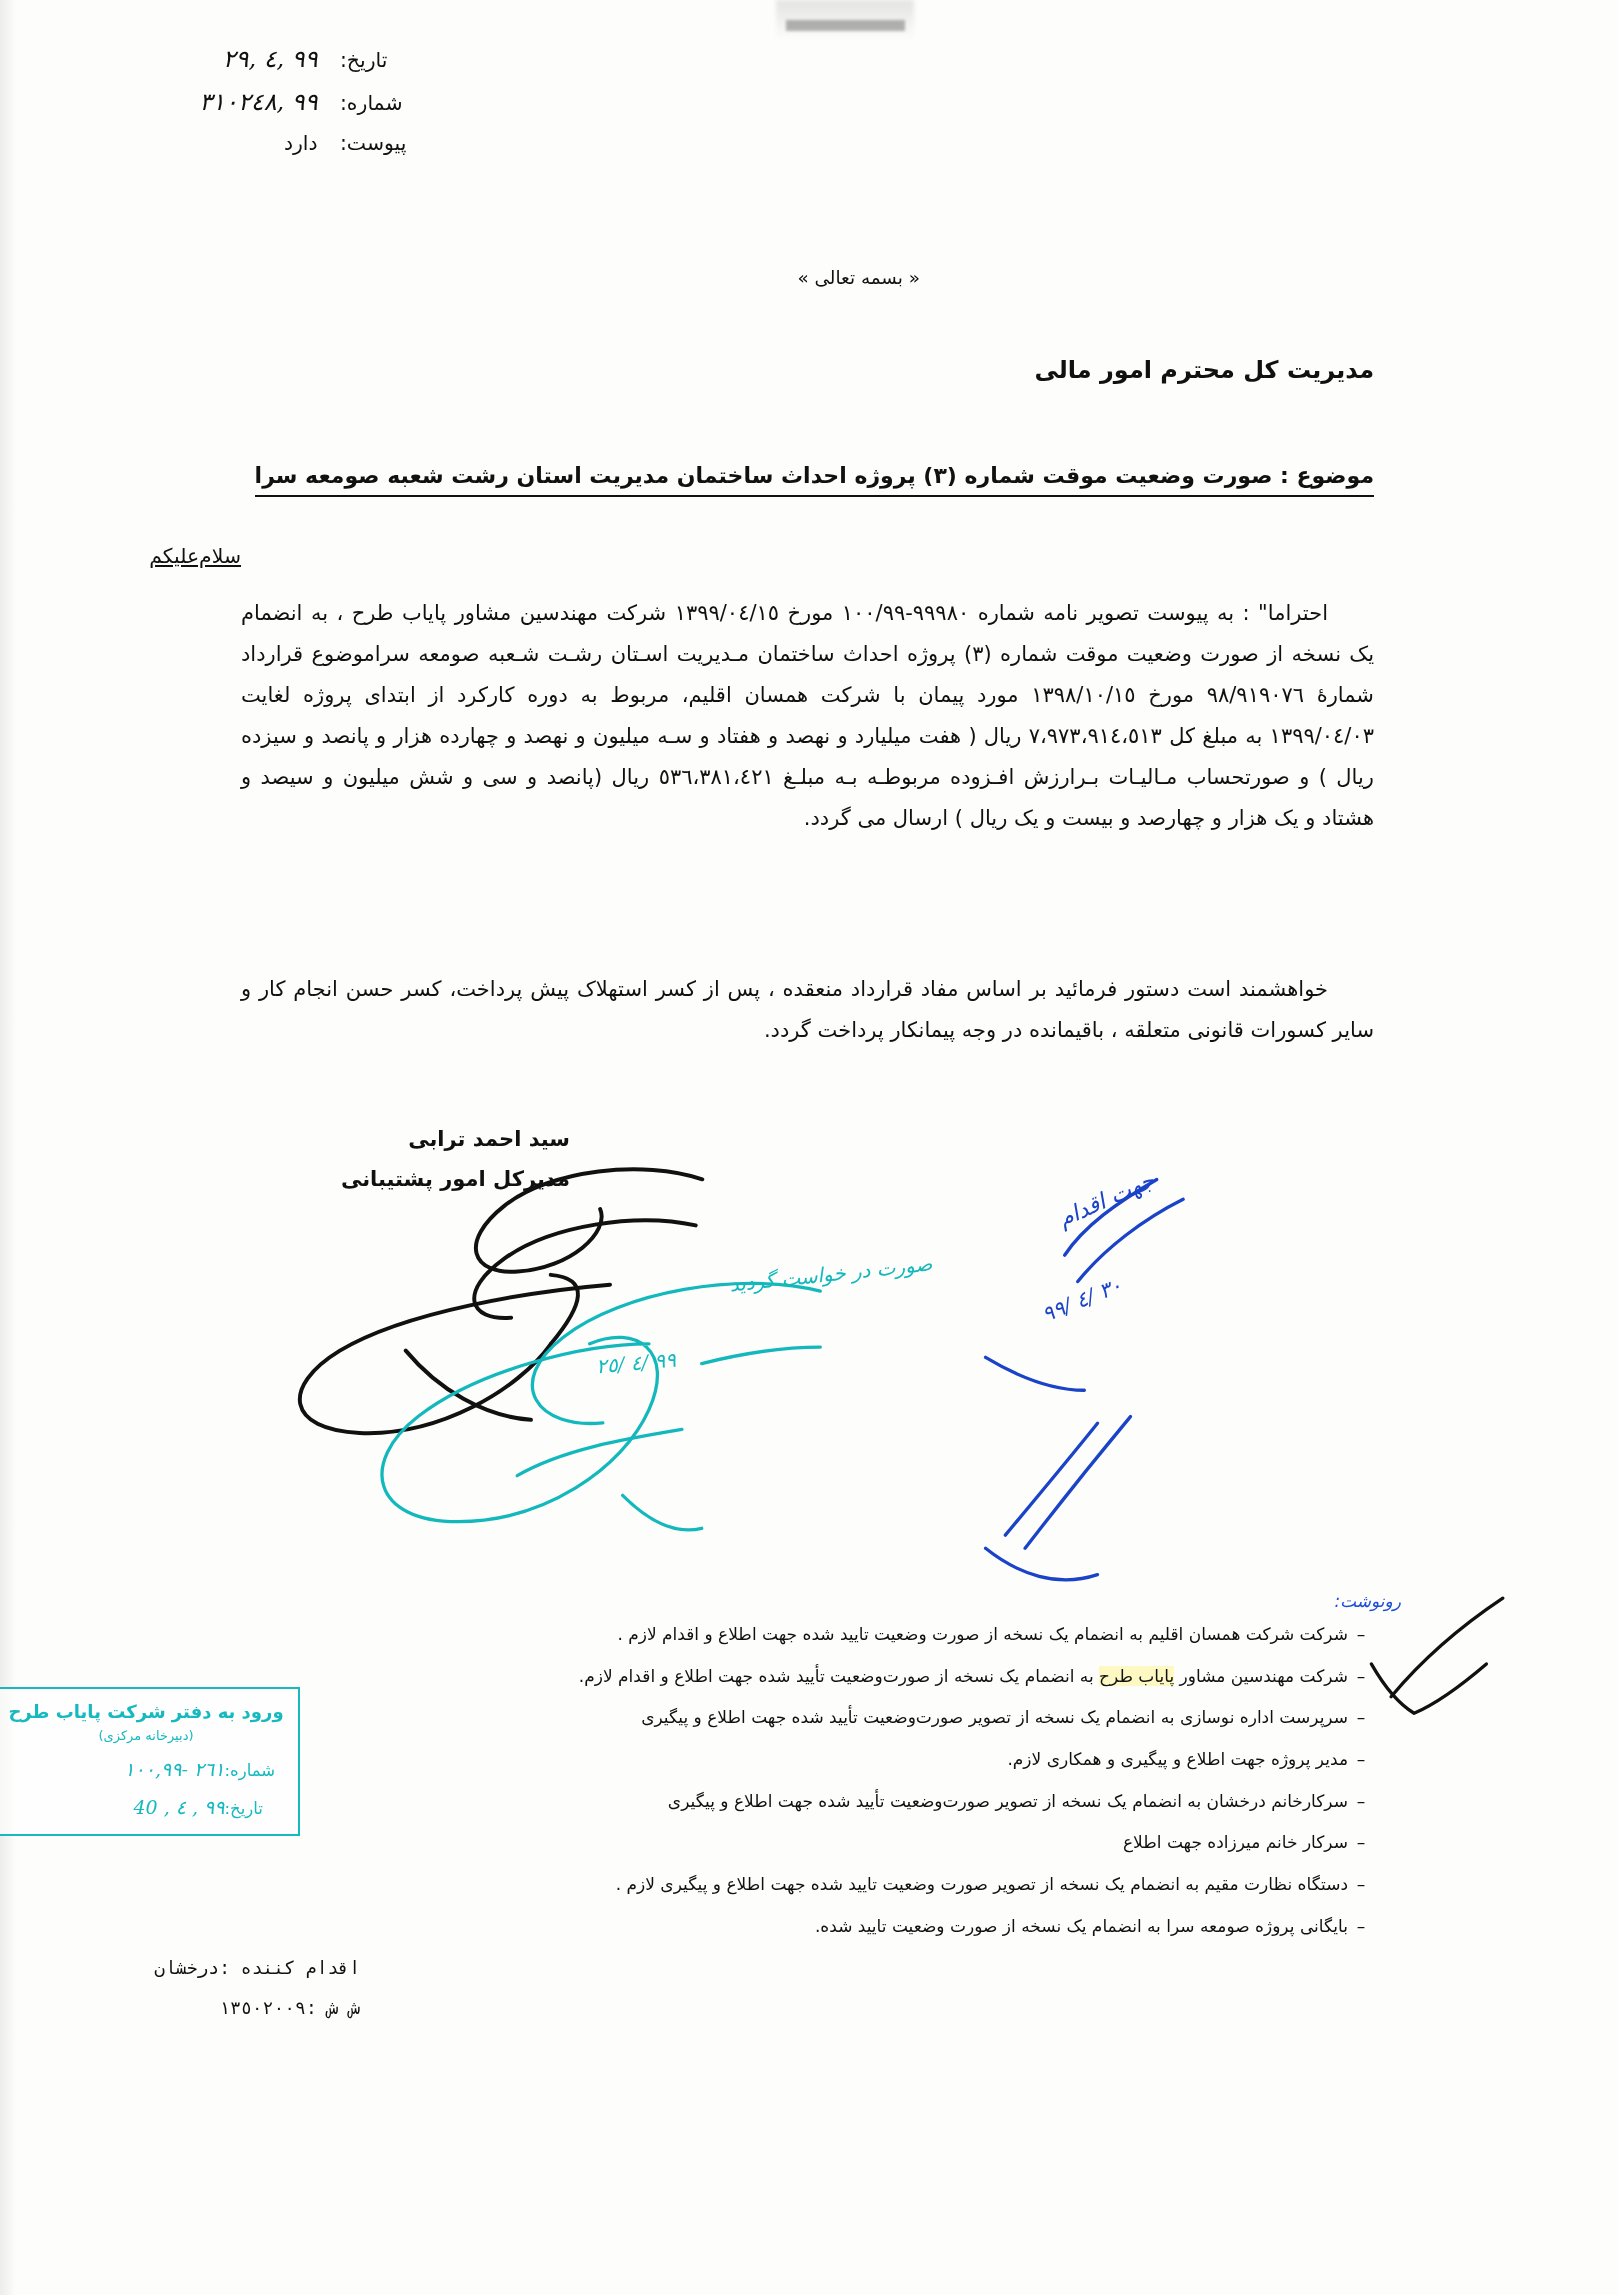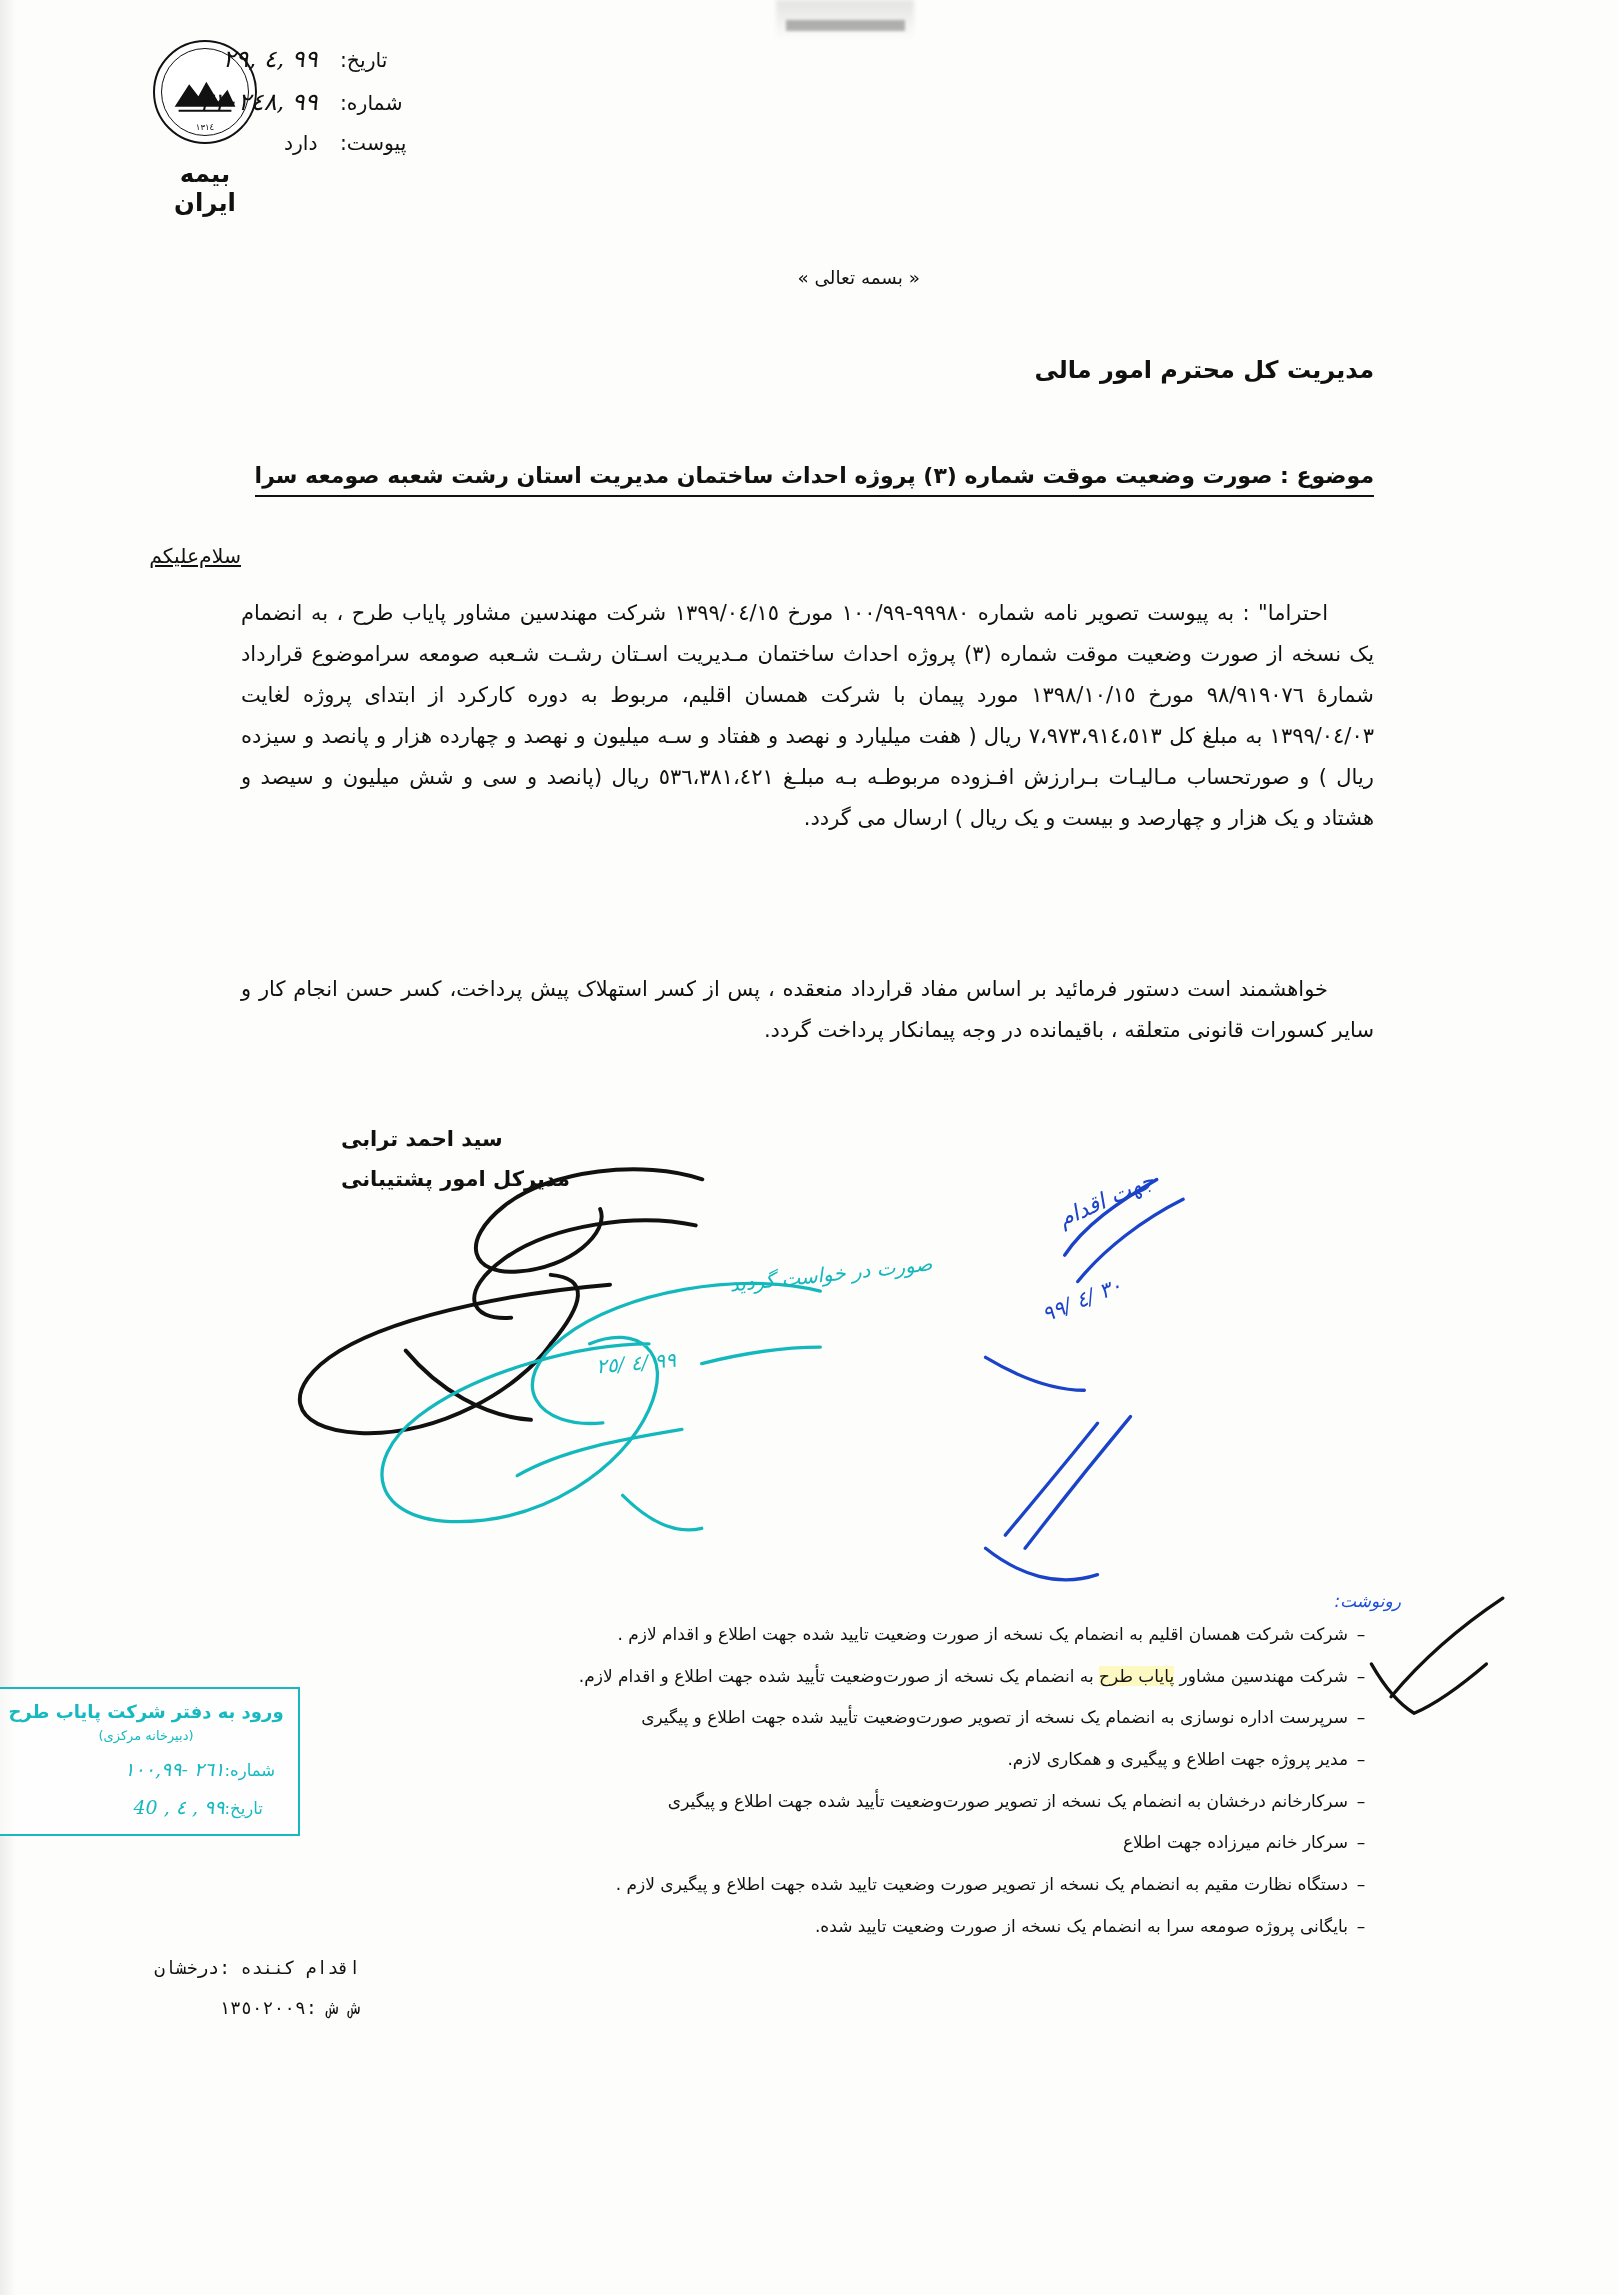--- a/index.html
+++ b/index.html
@@ -175,21 +175,21 @@
     right: 244px;
     width: 1133px;
     text-indent: 46px;
   }
 
   
   .sig-block {
     position: absolute;
     top: 1120px;
     right: 1048px;
-    text-align: left;
+    text-align: right;
     font-size: 21px;
     font-weight: bold;
     color: #111;
     line-height: 1.9;
   }
 
   
   .ink {
     position: absolute;
     pointer-events: none;
@@ -300,32 +300,20 @@
 </style>
 </head>
 <body>
 
 <div class="page">
 
   <div class="edge-shadow"></div>
   <div class="scan-streak"></div>
   <div class="scan-streak2"></div>
 
-  <div class="logo-wrap">
-    <div class="logo-circle">
-      <div class="logo-inner-ring"></div>
-      <svg class="logo-mountain" viewBox="0 0 100 60">
-        <path d="M4 50 L26 16 L40 34 L52 12 L70 42 L84 24 L96 50 Z" fill="#111"></path>
-        <path d="M10 56 L90 56" stroke="#111" stroke-width="3"></path>
-        <path d="M18 46 L30 30 L38 40" fill="#fff" opacity="0.0"></path>
-      </svg>
-      <div class="logo-year">١٣١٤</div>
-    </div>
-    <div class="brand">بیمه ایران</div>
-  </div>
 
   <div class="meta">
     <div class="meta-row">
       <span class="meta-label">تاریخ:</span>
       <span class="meta-value hand">٩٩ ,٤ ,٢٩</span>
     </div>
     <div class="meta-row">
       <span class="meta-label">شماره:</span>
       <span class="meta-value hand">٩٩ ,٣١٠٢٤٨</span>
     </div>

